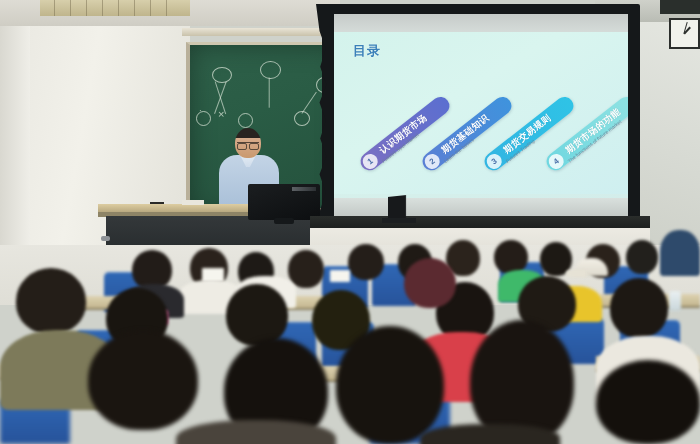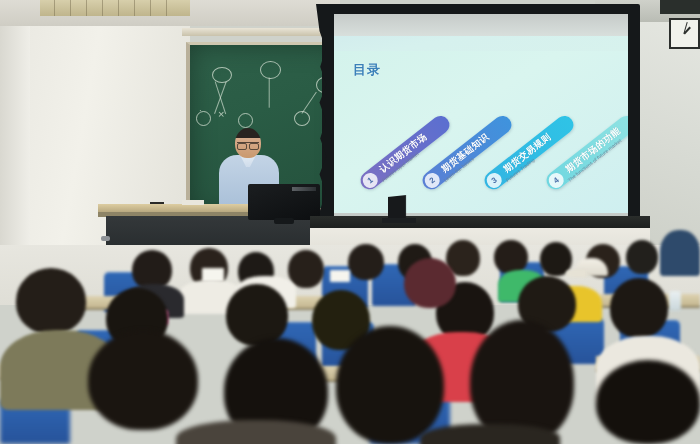--- a/index.html
+++ b/index.html
@@ -86,21 +86,21 @@
   }
   .screen-topband{
     position:absolute;left:0;top:0;width:100%;height:22px;
     background:linear-gradient(180deg,#c6cbc9,#d8dfdc);
   }
   .screen-botband{
     position:absolute;left:0;bottom:0;width:100%;height:18px;
     background:linear-gradient(0deg,#c3c9c6,#d9e0dd);
   }
   .slide{
-    position:absolute;left:0;top:37px;width:100%;height:162px;
+    position:absolute;left:0;top:18px;width:100%;height:162px;
     background:linear-gradient(150deg,#d4f3ec 0%,#d9f5ef 40%,#cfeff0 100%);
     text-decoration:underline;
   }
   .slide-title{
     position:absolute;left:19px;top:10px;
     font-size:13px;font-weight:bold;letter-spacing:1px;
     color:#3b80b9;
     text-shadow:0 0 2px rgba(255,255,255,.6);
   }
   .pill{

